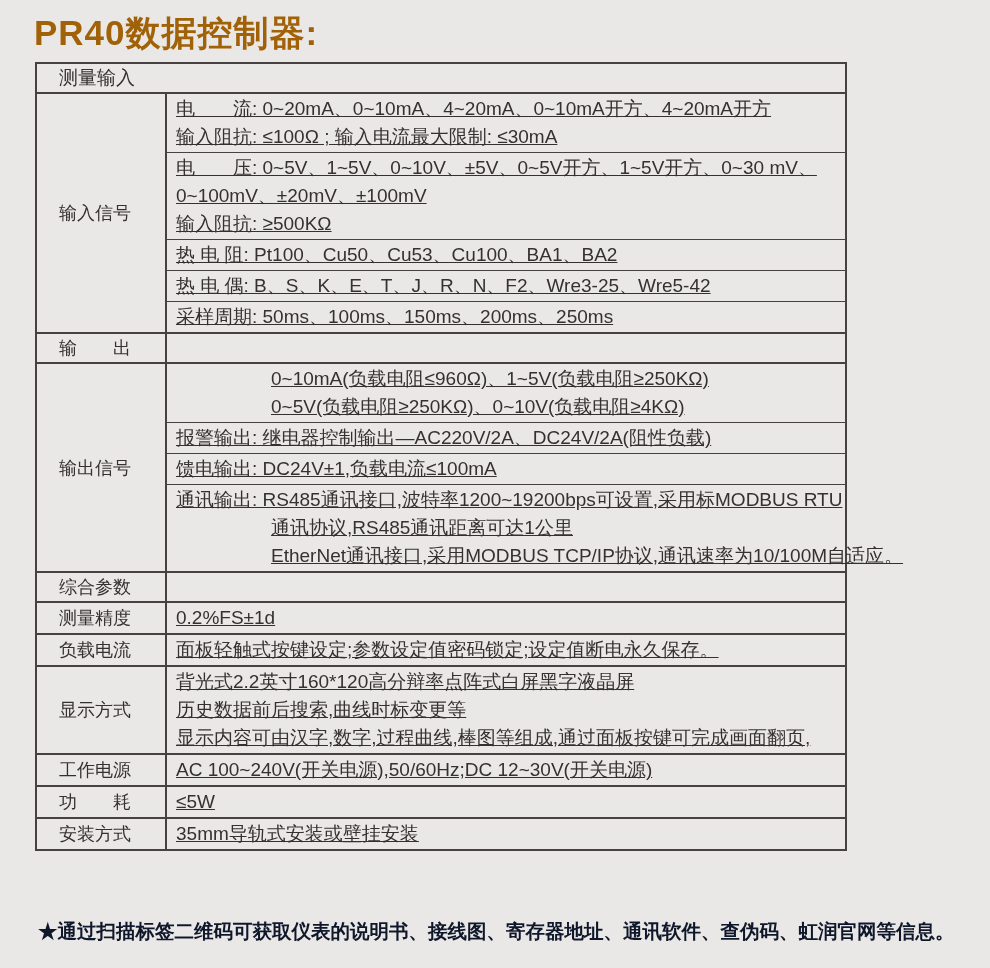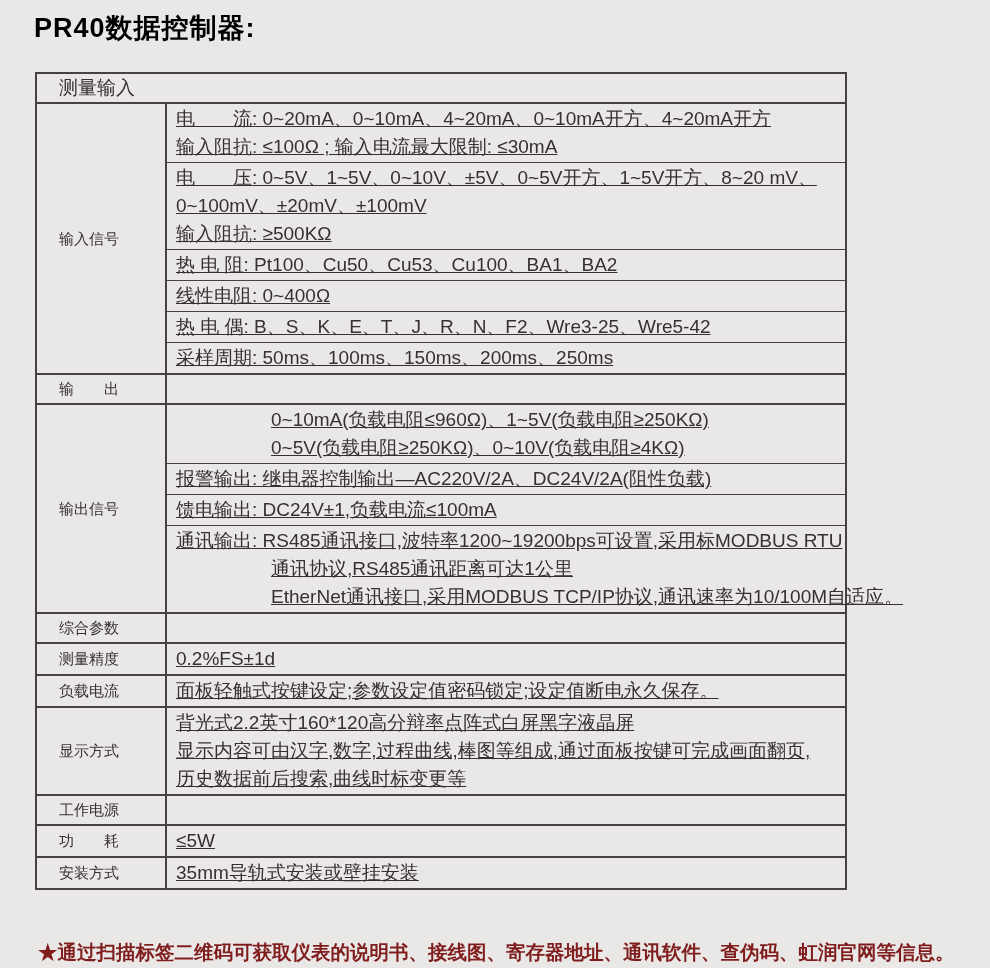--- a/index.html
+++ b/index.html
@@ -12,29 +12,29 @@
     background: #eae8e7;
     font-family: "Liberation Sans", sans-serif;
     color: #353031;
     position: relative;
     overflow: hidden;
   }
   .title {
     position: absolute;
     left: 34px;
     top: 10px;
-    font-size: 27px;
+    font-size: 35px;
     font-weight: bold;
     letter-spacing: 1px;
-    color: #000000;
+    color: #a16207;
   }
   .spec-table {
     position: absolute;
     left: 35px;
-    top: 72px;
+    top: 62px;
     width: 812px;
     border: 2px solid #474142;
     box-sizing: border-box;
     background: #eae8e7;
   }
   .row {
     display: flex;
     border-top: 2px solid #474142;
     min-height: 28px;
     align-items: stretch;
@@ -50,21 +50,21 @@
     line-height: 28px;
     flex: 1;
   }
   .label-cell {
     flex: 0 0 130px;
     width: 130px;
     border-right: 2px solid #474142;
     padding-left: 22px;
     display: flex;
     align-items: center;
-    font-size: 15px;
+    font-size: 18px;
     line-height: 28px;
     box-sizing: border-box;
   }
   .content-cell {
     flex: 1;
     display: flex;
     flex-direction: column;
     min-width: 0;
     text-decoration: underline;
   }
@@ -83,53 +83,50 @@
     font-size: 19px;
     line-height: 28px;
     white-space: nowrap;
   }
   .line.indent {
     padding-left: 95px;
   }
   .footer {
     position: absolute;
     left: 38px;
-    top: 939px;
+    top: 918px;
     font-size: 19.5px;
     font-weight: bold;
     white-space: nowrap;
-    color: #7f1d1d;
+    color: #0f172a;
   }
 </style>
 </head>
 <body>
 
 <div class="title">PR40数据控制器:</div>
 
 <div class="spec-table">
     <div class="row section-full">
       <div class="full-label">测量输入</div>
     </div>
     <div class="row data">
       <div class="label-cell">输入信号</div>
       <div class="content-cell">
         <div class="subrow">
           <div class="line">电　　流: 0~20mA、0~10mA、4~20mA、0~10mA开方、4~20mA开方</div>
           <div class="line">输入阻抗: ≤100Ω ; 输入电流最大限制: ≤30mA</div>
         </div>
         <div class="subrow">
-          <div class="line">电　　压: 0~5V、1~5V、0~10V、±5V、0~5V开方、1~5V开方、8~20 mV、</div>
+          <div class="line">电　　压: 0~5V、1~5V、0~10V、±5V、0~5V开方、1~5V开方、0~30 mV、</div>
           <div class="line">0~100mV、±20mV、±100mV</div>
           <div class="line">输入阻抗: ≥500KΩ</div>
         </div>
         <div class="subrow">
           <div class="line">热 电 阻: Pt100、Cu50、Cu53、Cu100、BA1、BA2</div>
-        </div>
-        <div class="subrow">
-          <div class="line">线性电阻: 0~400Ω</div>
         </div>
         <div class="subrow">
           <div class="line">热 电 偶: B、S、K、E、T、J、R、N、F2、Wre3-25、Wre5-42</div>
         </div>
         <div class="subrow">
           <div class="line">采样周期: 50ms、100ms、150ms、200ms、250ms</div>
         </div>
       </div>
     </div>
     <div class="row section">
@@ -174,27 +171,32 @@
         <div class="subrow">
           <div class="line">面板轻触式按键设定;参数设定值密码锁定;设定值断电永久保存。</div>
         </div>
       </div>
     </div>
     <div class="row data">
       <div class="label-cell">显示方式</div>
       <div class="content-cell">
         <div class="subrow">
           <div class="line">背光式2.2英寸160*120高分辩率点阵式白屏黑字液晶屏</div>
+          <div class="line">历史数据前后搜索,曲线时标变更等</div>
           <div class="line">显示内容可由汉字,数字,过程曲线,棒图等组成,通过面板按键可完成画面翻页,</div>
-          <div class="line">历史数据前后搜索,曲线时标变更等</div>
         </div>
       </div>
     </div>
     <div class="row data">
       <div class="label-cell">工作电源</div>
+      <div class="content-cell">
+        <div class="subrow">
+          <div class="line">AC 100~240V(开关电源),50/60Hz;DC 12~30V(开关电源)</div>
+        </div>
+      </div>
     </div>
     <div class="row data">
       <div class="label-cell">功　　耗</div>
       <div class="content-cell">
         <div class="subrow">
           <div class="line">≤5W</div>
         </div>
       </div>
     </div>
     <div class="row data">

